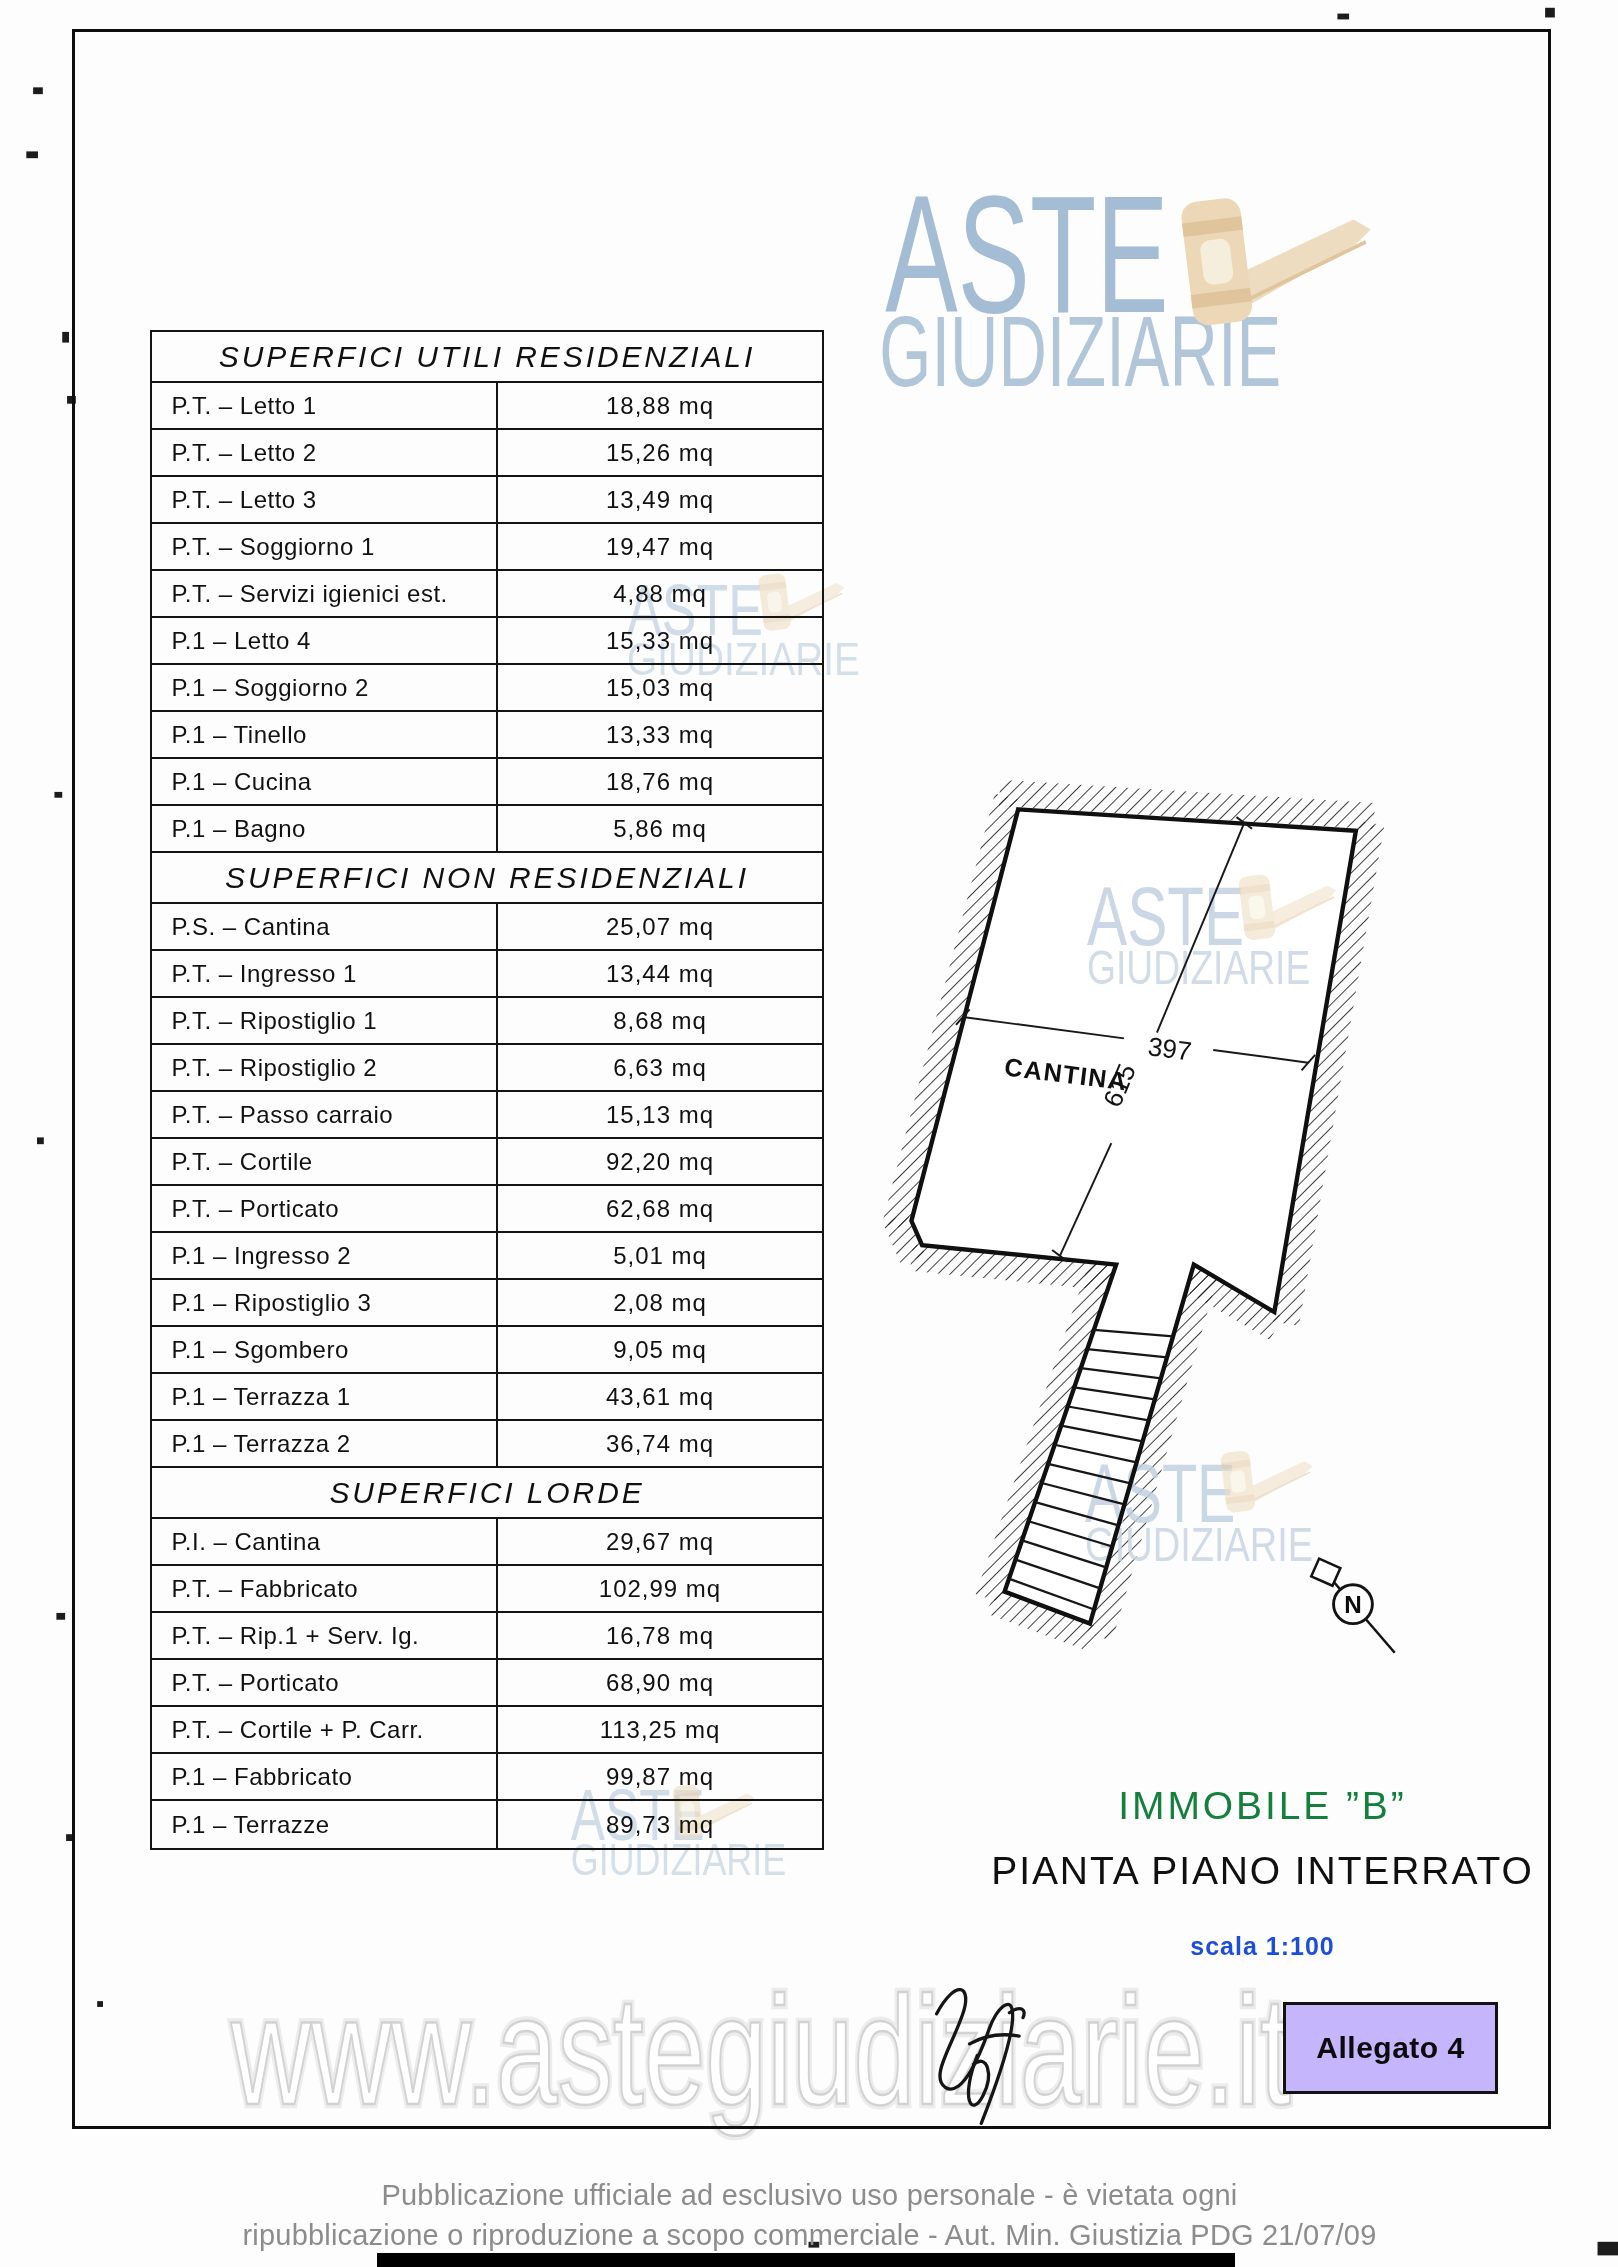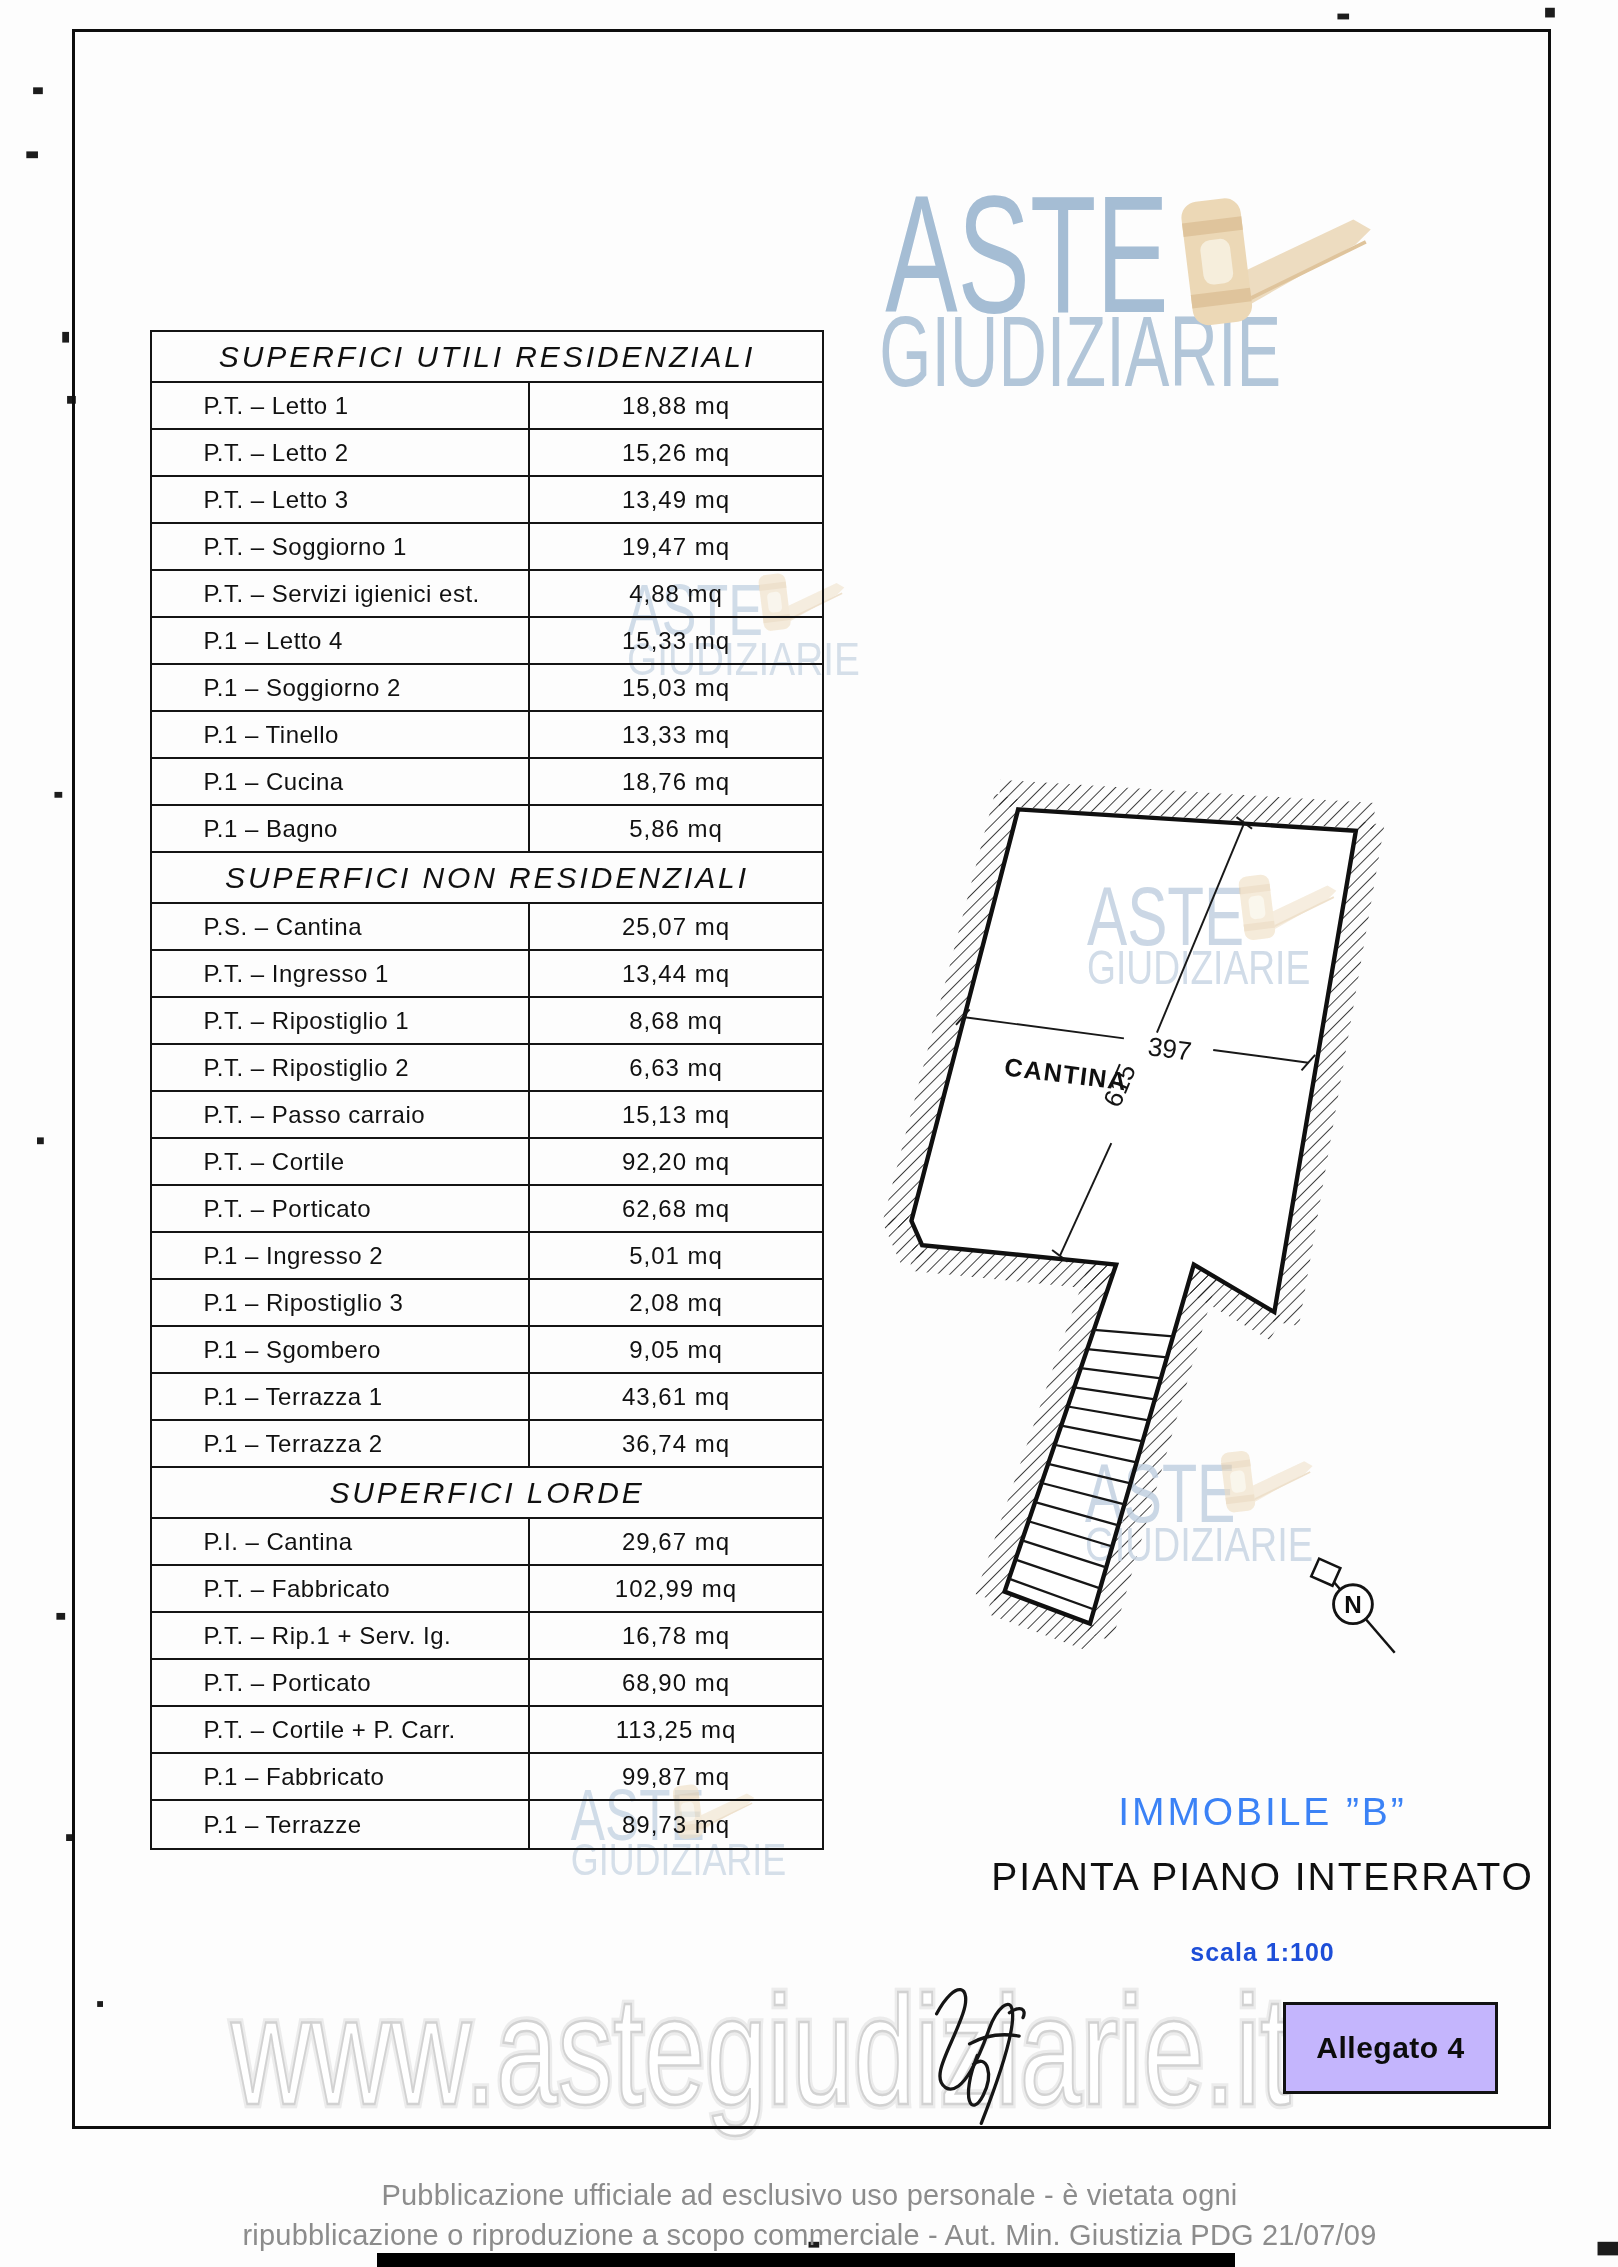--- a/index.html
+++ b/index.html
@@ -17,35 +17,35 @@
   
   .surface-table{
     position:absolute;left:150px;top:330px;width:674px;z-index:3;
     border:2.9px solid #141414;box-sizing:border-box;background:transparent;
   }
   .sec-title{
     height:49px;display:flex;align-items:center;justify-content:center;
     font-size:30px;font-style:italic;letter-spacing:2.9px;color:#101010;
     border-bottom:2.9px solid #141414;white-space:nowrap;
   }
-  .trow{display:flex;height:47px;box-sizing:border-box;border-bottom:2.9px solid #141414;padding-left:32px;}
+  .trow{display:flex;height:47px;box-sizing:border-box;border-bottom:2.9px solid #141414;}
   .trow:last-child{border-bottom:none;}
   .surface-table .sec-title:not(:first-child){border-top:0px;}
   .tlabel{
     flex:0 0 344px;display:flex;align-items:center;padding-left:19.4px;
     font-size:24px;letter-spacing:0.5px;box-sizing:border-box;white-space:nowrap;
   }
   .tvalue{
     flex:1;display:flex;align-items:center;justify-content:center;
     font-size:24px;letter-spacing:1px;border-left:2.9px solid #141414;box-sizing:border-box;
     white-space:nowrap;
   }
   
   .caption-block{position:absolute;left:973px;top:1784px;width:579px;text-align:center;z-index:3;}
-  .cap-line1{font-size:39px;letter-spacing:2.9px;white-space:nowrap;color:#3b82f6;margin-top:6px;}
+  .cap-line1{font-size:39px;letter-spacing:2.9px;white-space:nowrap;color:#15803d;}
   .cap-line2{font-size:39px;letter-spacing:1.9px;margin-top:21.3px;white-space:nowrap;color:#101010;}
   .cap-scale{font-size:25px;font-weight:600;letter-spacing:1px;margin-top:39px;color:#1d4ed8;}
   
   .attachment-box{
     position:absolute;left:1283px;top:2002px;width:215px;height:92px;z-index:4;
     background:#c4b5fd;border:3.9px solid #121212;box-sizing:border-box;
     display:flex;align-items:center;justify-content:center;
     font-size:30px;font-weight:600;letter-spacing:0.5px;color:#0c0c0c;
   }
   

